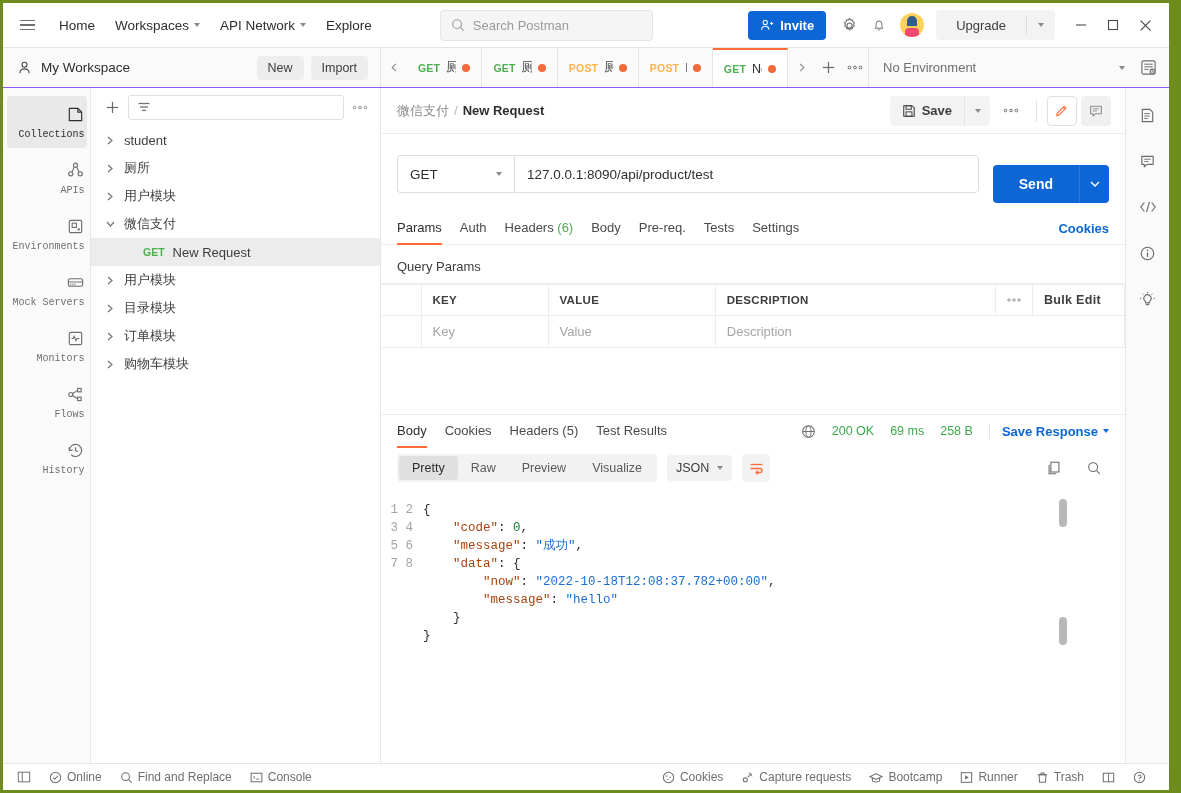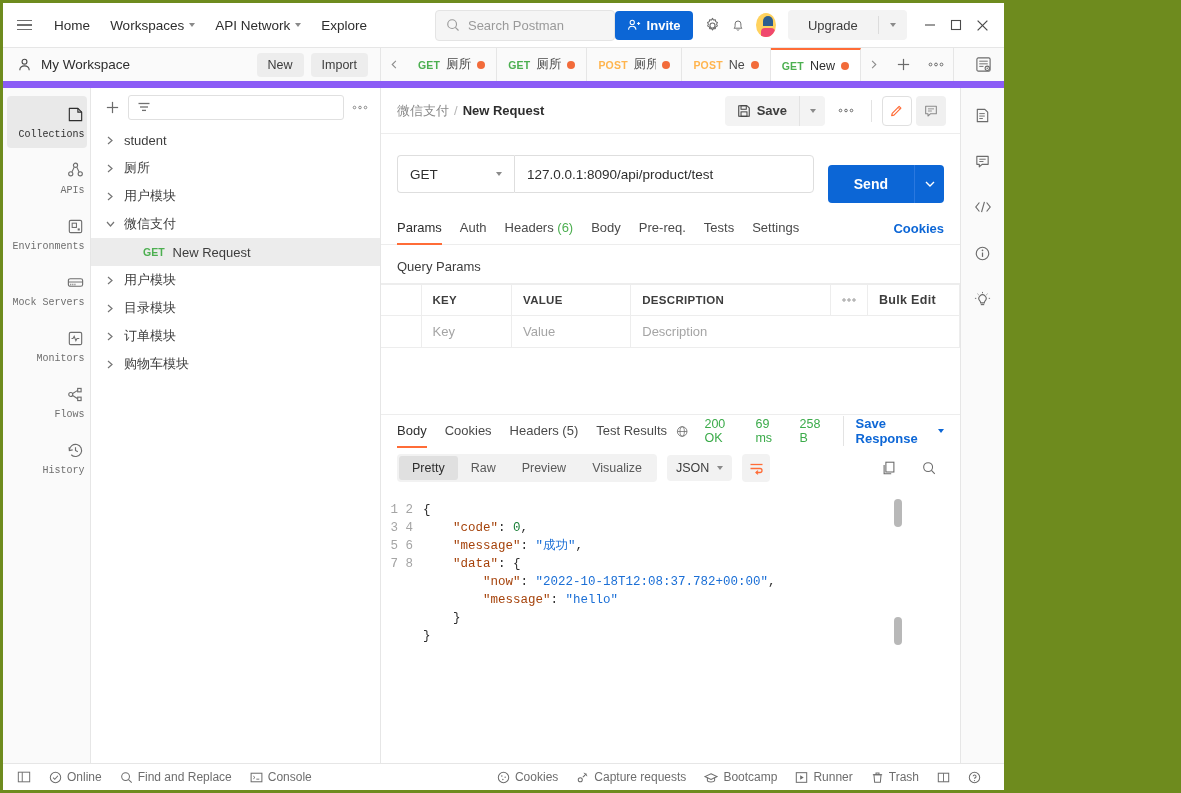--- a/index.html
+++ b/index.html
@@ -7,21 +7,21 @@
     width: 1181px; height: 793px;
     font-family: "Liberation Sans", sans-serif;
     font-size: 13px;
     color: #2e2e2e;
     background: #6e8b1e;
     overflow: hidden;
   }
   #app {
     position: absolute;
     left: 3px; top: 3px;
-    width: 1001px; height: 787px;
+    width: 1166px; height: 787px;
     background: #ffffff;
     display: flex;
     flex-direction: column;
     overflow: hidden;
   }
 
   
   .topbar {
     height: 45px; flex: 0 0 45px;
     display: flex; align-items: center;
@@ -75,21 +75,21 @@
     height: 30px; margin-left: 6px;
   }
   .upgrade-btn { padding: 0 20px; font-size: 13px; color: #3d3d3d; cursor: pointer;
     height: 30px; display: flex; align-items: center; }
   .upgrade-sep { width: 1px; height: 18px; background: #dcdcdc; }
   .upg-caret { width: 28px; display:flex; align-items:center; justify-content:center; cursor:pointer; }
   .win-btn { width: 32px; height: 34px; display:flex; align-items:center;justify-content:center;
     cursor:pointer; color:#4a4a4a; }
 
   
-  .secondrow { height: 40px; flex: 0 0 40px; display: flex; border-bottom: 7px solid #8b5cf6; }
+  .secondrow { height: 40px; flex: 0 0 40px; display: flex; border-bottom: 1px solid #8b5cf6; }
   .ws-left {
     width: 378px; flex: 0 0 378px; display: flex; align-items: center;
     padding: 0 12px 0 14px; background: #fafafa; border-right: 1px solid #e6e6e6;
   }
   .ws-name { font-size: 13.5px; color: #2e2e2e; margin-left: 9px; }
   .ws-btn {
     background: #ededed; border-radius: 4px; padding: 5px 11px; font-size: 12.5px;
     color: #3d3d3d; cursor: pointer; margin-left: 7px;
   }
 
@@ -437,20 +437,24 @@
       </div>
       <div class="tab-more">
         <svg width="16" height="5" viewBox="0 0 16 5">
           <circle cx="2.5" cy="2.5" r="1.4" fill="none" stroke="#6b6b6b" stroke-width="1"></circle>
           <circle cx="8" cy="2.5" r="1.4" fill="none" stroke="#6b6b6b" stroke-width="1"></circle>
           <circle cx="13.5" cy="2.5" r="1.4" fill="none" stroke="#6b6b6b" stroke-width="1"></circle>
           </svg>
       </div>
 
       <div class="env-area">
+        <div class="env-select">
+          <span>No Environment</span>
+          <span class="caret"></span>
+        </div>
         <div class="icon-btn" style="margin-right:6px">
           <svg width="17" height="17" viewBox="0 0 18 18">
             <rect x="2" y="2" width="14" height="14" rx="1.5" fill="none" stroke="#6b6b6b" stroke-width="1.2"></rect>
             <line x1="4.5" y1="5.5" x2="13.5" y2="5.5" stroke="#6b6b6b" stroke-width="1"></line>
             <line x1="4.5" y1="8.3" x2="13.5" y2="8.3" stroke="#6b6b6b" stroke-width="1"></line>
             <line x1="4.5" y1="11" x2="9" y2="11" stroke="#6b6b6b" stroke-width="1"></line>
             <circle cx="13" cy="13" r="2.3" fill="#fafafa" stroke="#6b6b6b" stroke-width="1.1"></circle>
             <circle cx="13" cy="13" r=".8" fill="#6b6b6b"></circle>
             </svg>
         </div>

